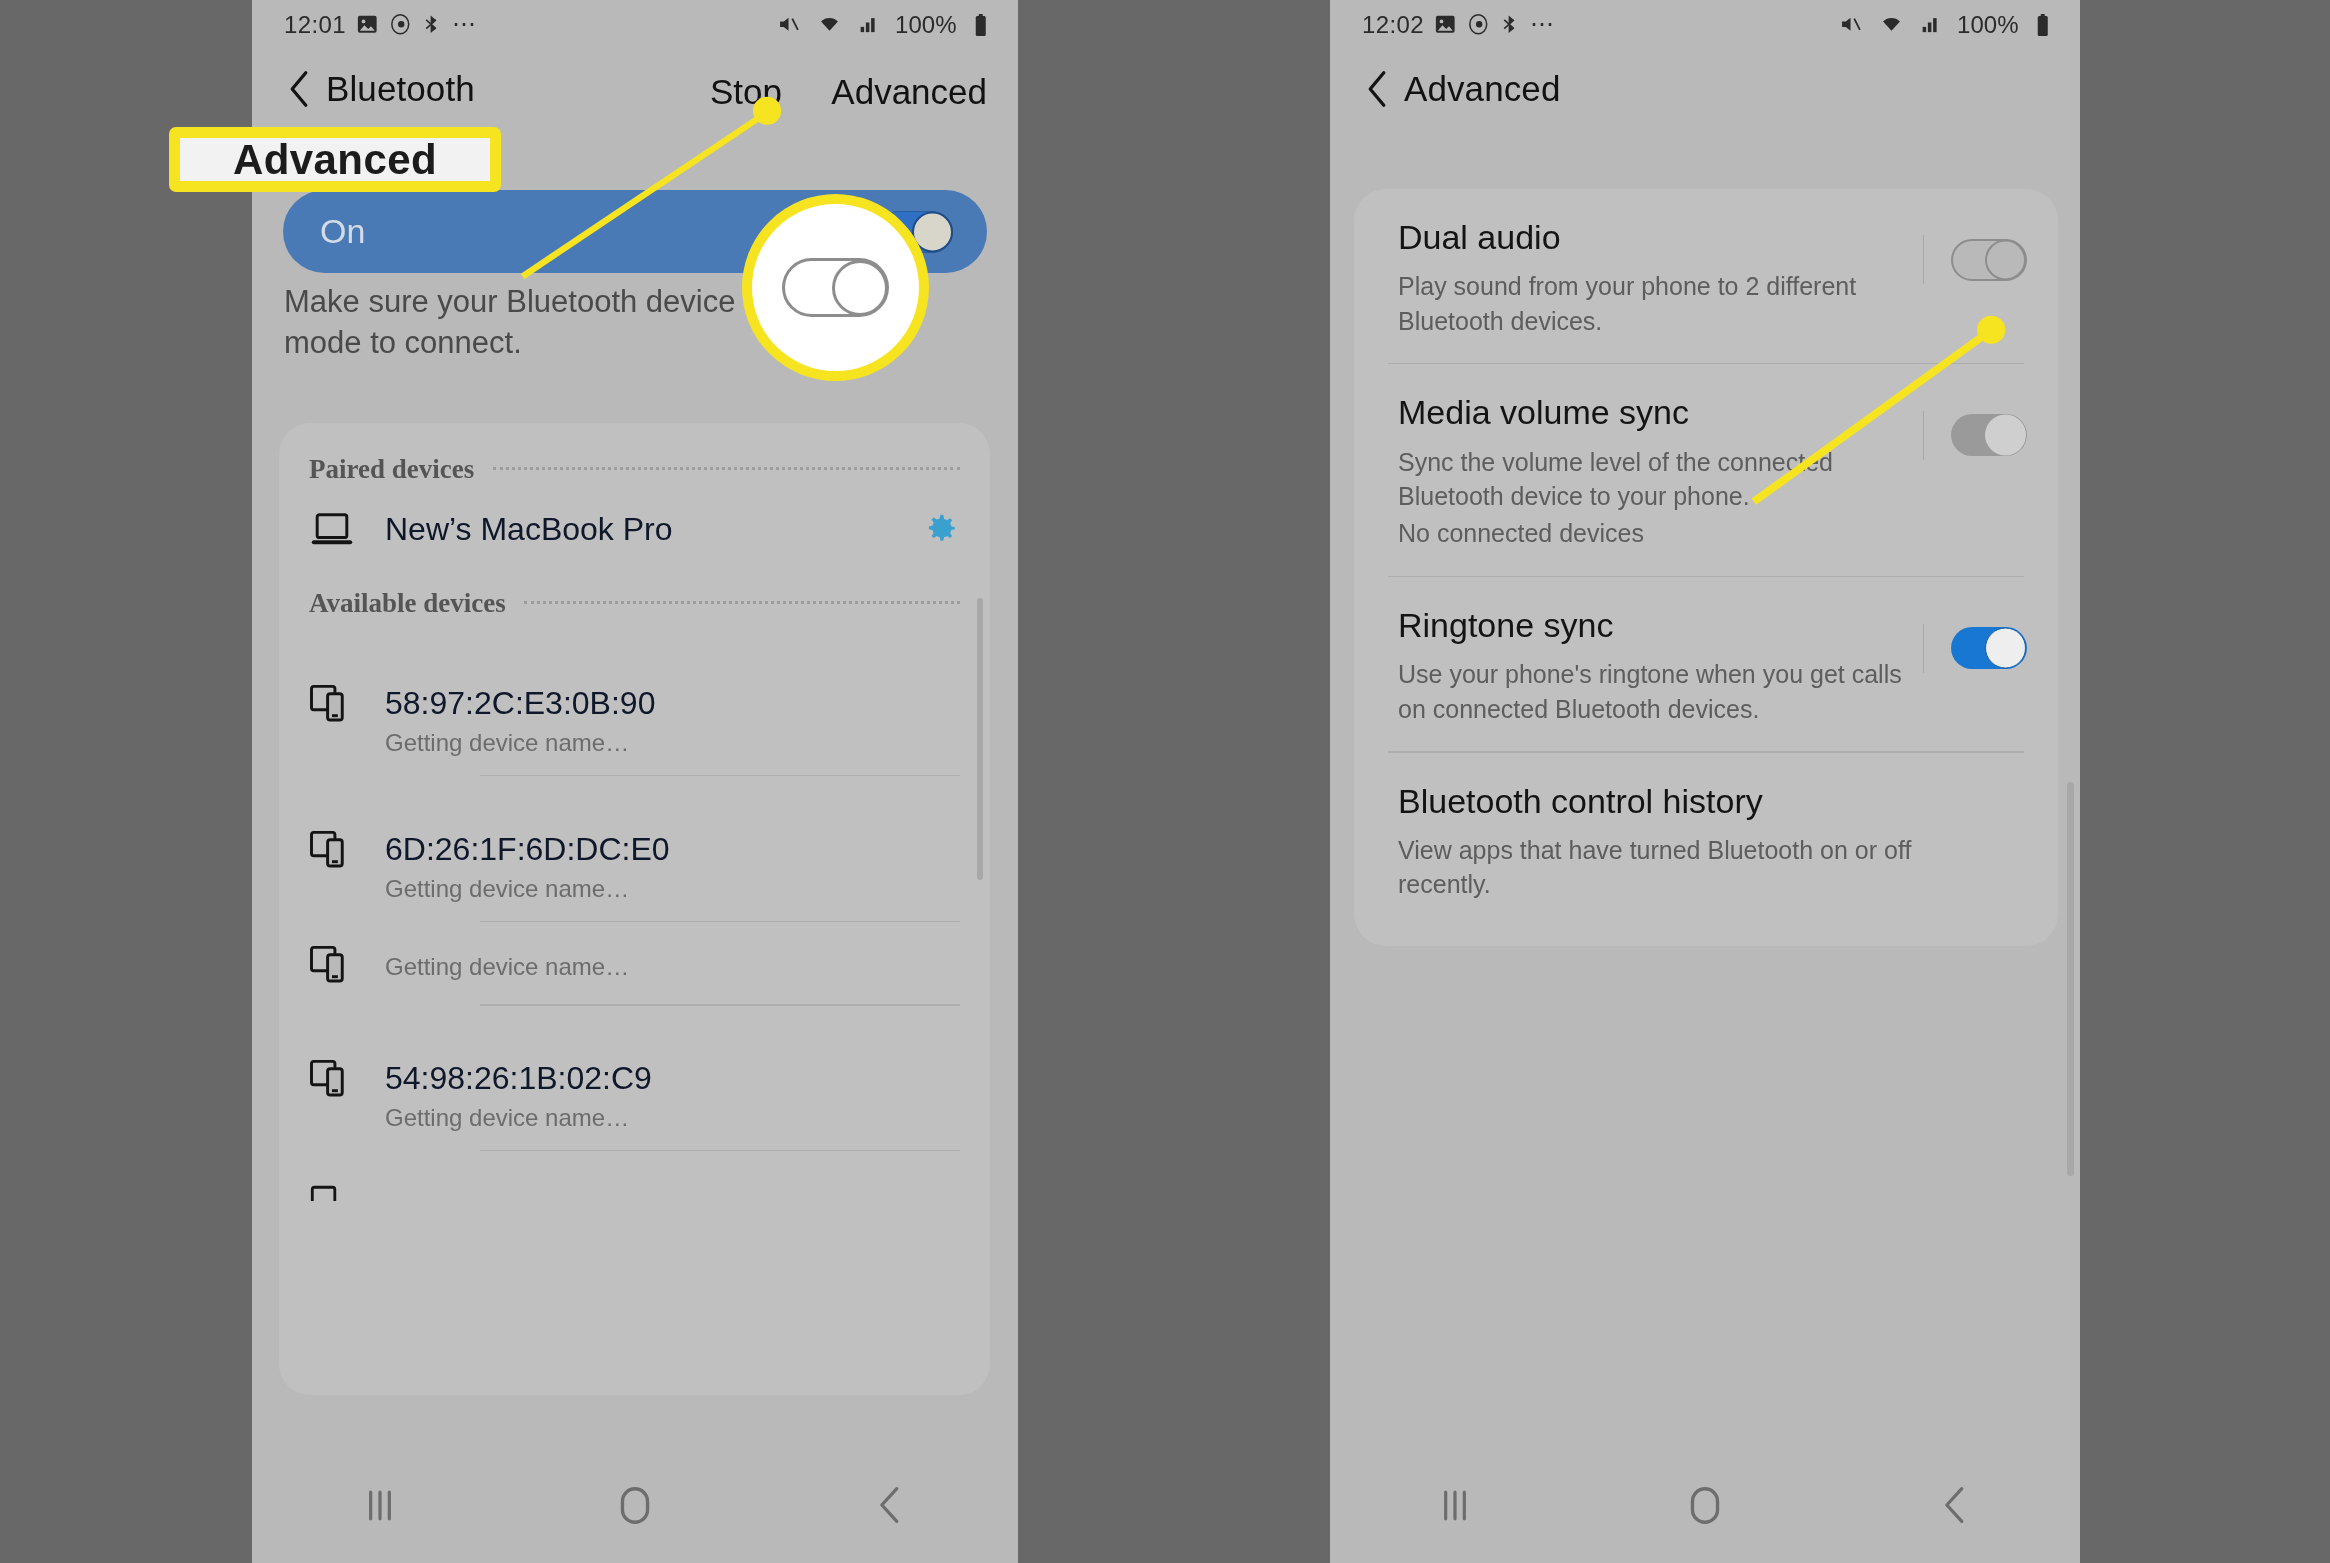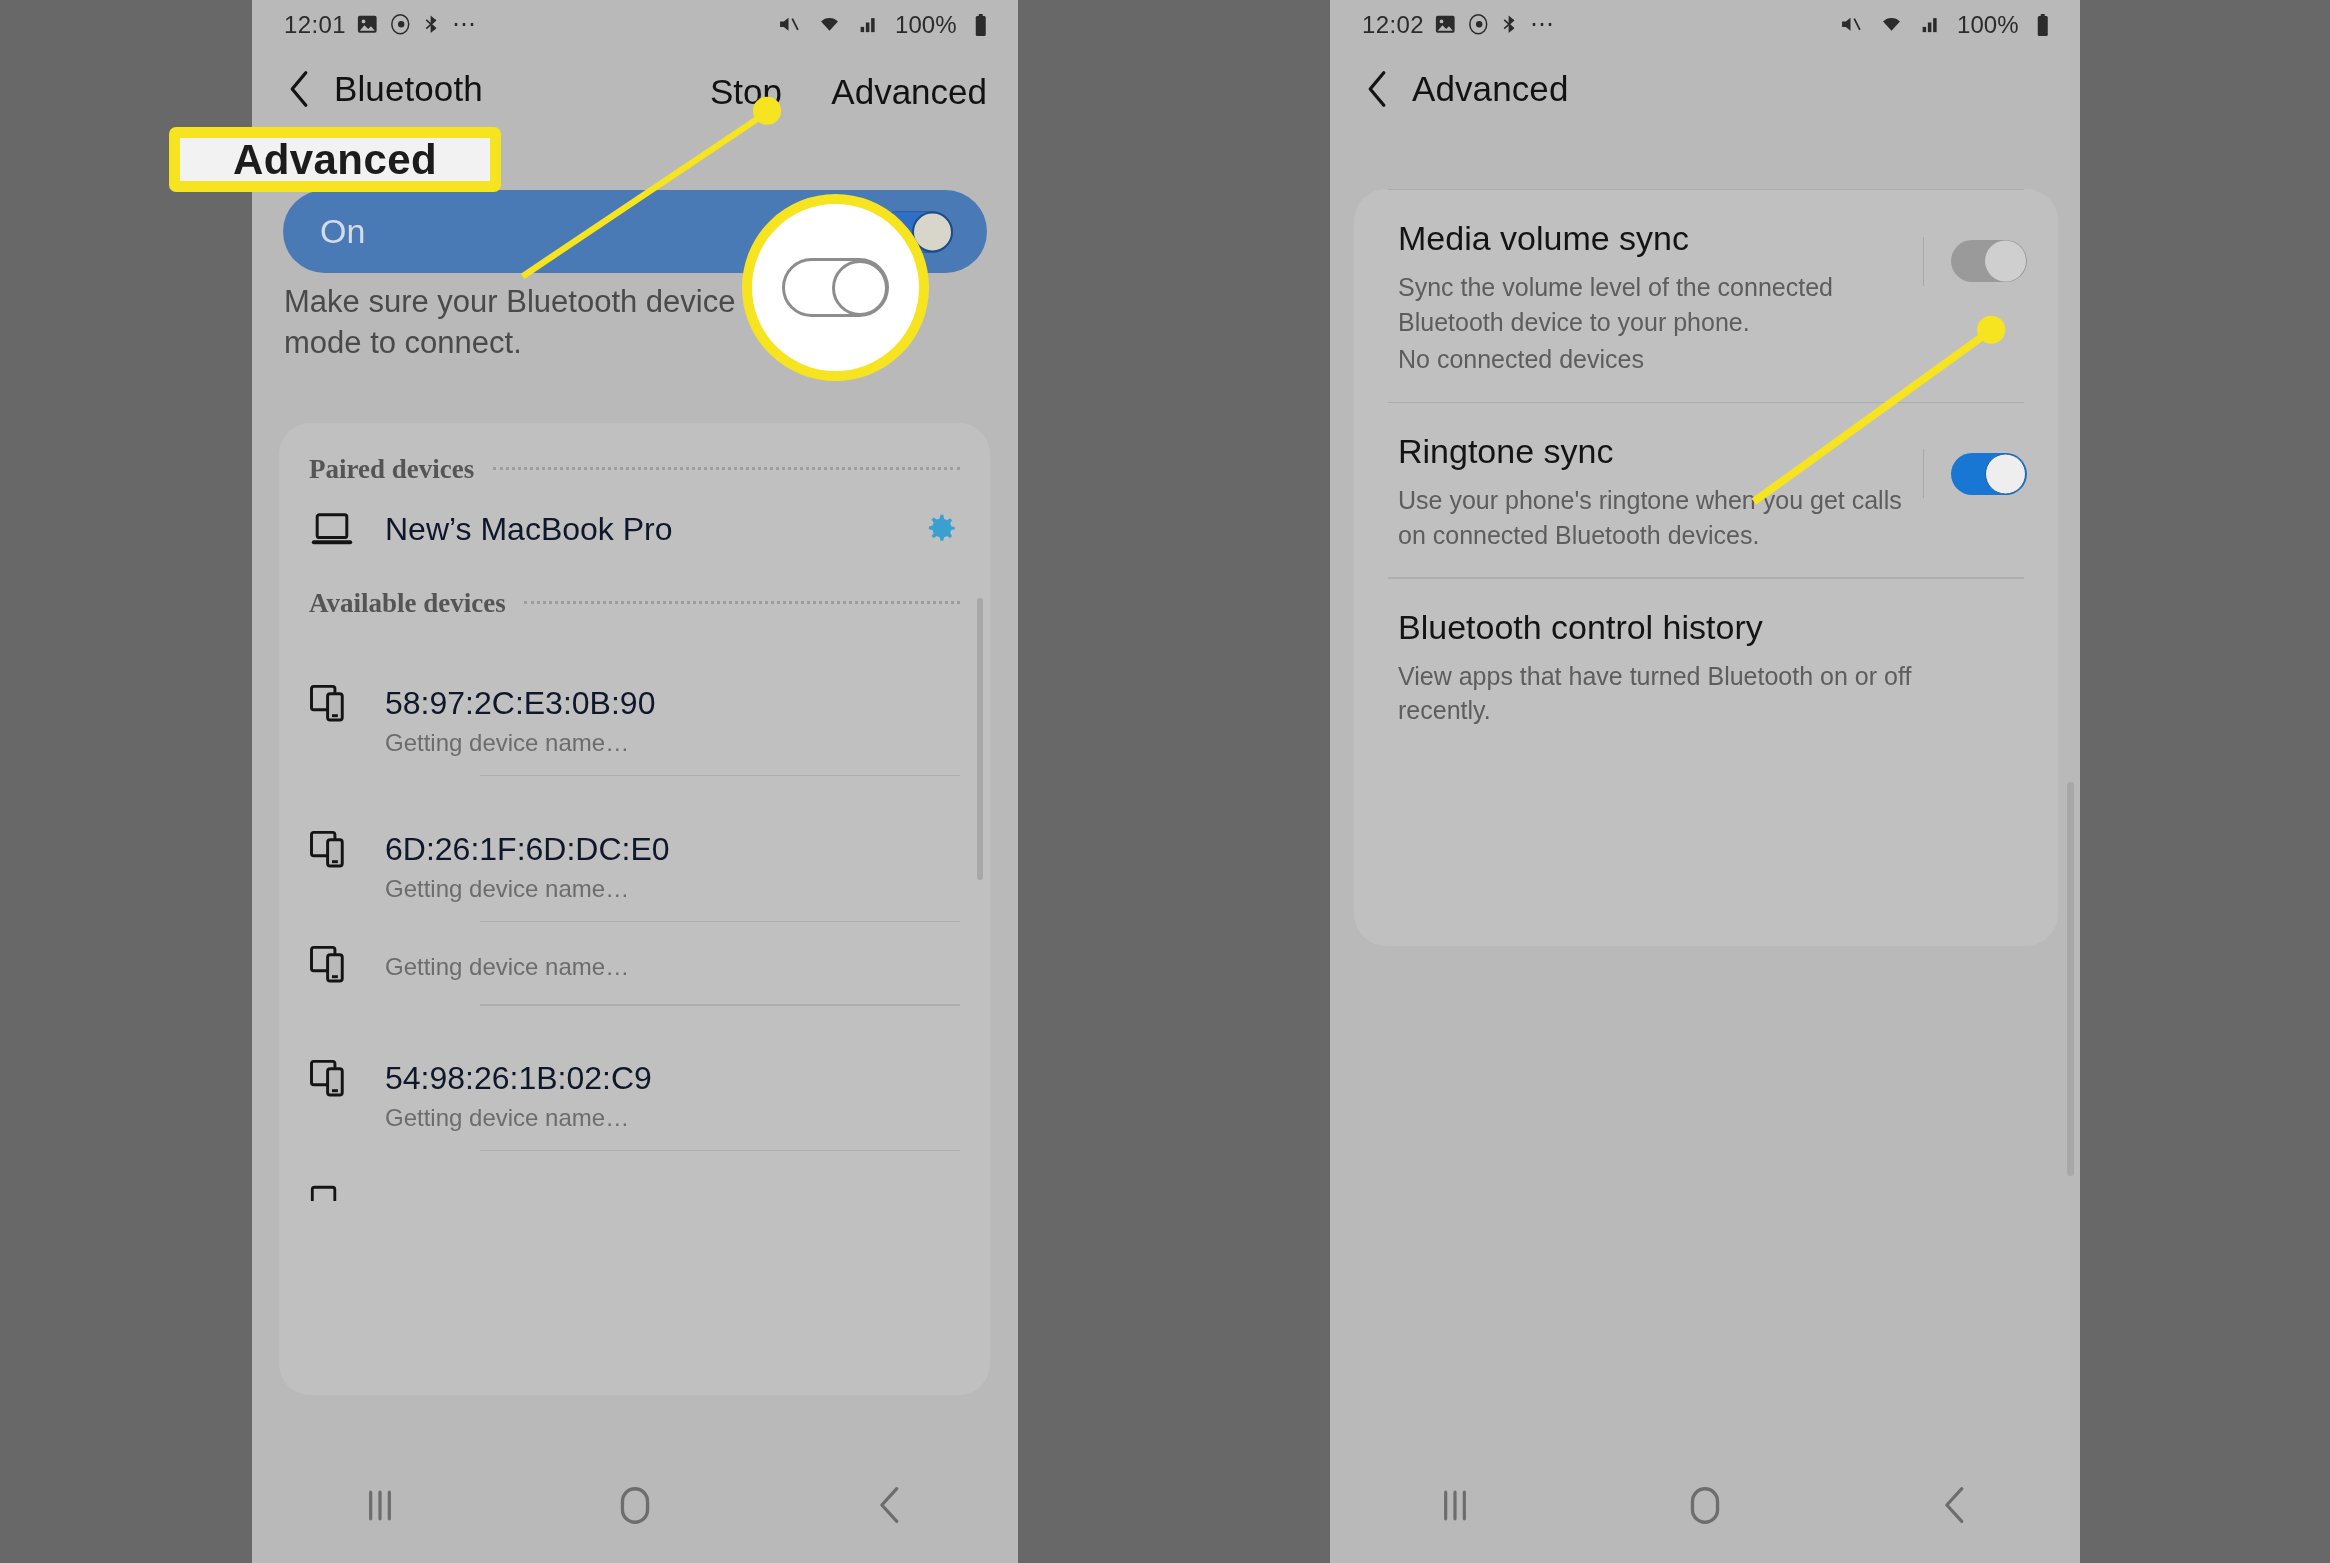--- a/index.html
+++ b/index.html
@@ -40,21 +40,21 @@
   .apphdr {
     position: absolute; left: 0; right: 0; top: 49px; height: 79px;
     display: flex; align-items: center; padding: 0 31px;
   }
   .chev-back {
     width: 31px; height: 31px; display: inline-flex;
     align-items: center; justify-content: center; flex: none;
   }
   .apphdr-title {
     font-size: 35px; color: #121212; font-weight: 400;
-    margin-left: 20px; letter-spacing: 0.1px; white-space: nowrap; text-align: right;
+    margin-left: 12px; letter-spacing: 0.1px; white-space: nowrap; text-align: right;
   }
   .apphdr-actions {
     margin-left: auto; display: flex; align-items: center; gap: 12.7px;
     font-size: 35px; color: #121212; margin-top: 7px;
   }
 
   
   .on-card {
     position: absolute; left: 31px; top: 190px;
     width: 704px; height: 83px;
@@ -454,20 +454,32 @@
         <span class="chev-back">
           <svg width="24" height="38" viewBox="0 0 16 28">
               <path d="M13 2L3 14l10 12" fill="none" stroke="#141414" stroke-width="2.4" stroke-linecap="round" stroke-linejoin="round"></path>
             </svg>
         </span>
         <span class="apphdr-title">Advanced</span>
       </div>
 
       <div class="set-card-2">
 
+        <div class="set-row">
+          <span class="set-texts">
+            <div class="set-title">Dual audio</div>
+            <div class="set-desc">Play sound from your phone to 2 different Bluetooth devices.</div>
+          </span>
+          <span class="set-ctrl">
+            <span class="set-sep"></span>
+            <span class="toggle off-pale">
+                <span class="knob"></span>
+              </span>
+          </span>
+        </div>
         <div class="set-div"></div>
 
         <div class="set-row">
           <span class="set-texts">
             <div class="set-title">Media volume sync</div>
             <div class="set-desc">Sync the volume level of the connected Bluetooth device to your phone.</div>
             <div class="set-desc" style="margin-top:2.8px">No connected devices</div>
           </span>
           <span class="set-ctrl">
             <span class="set-sep"></span>

